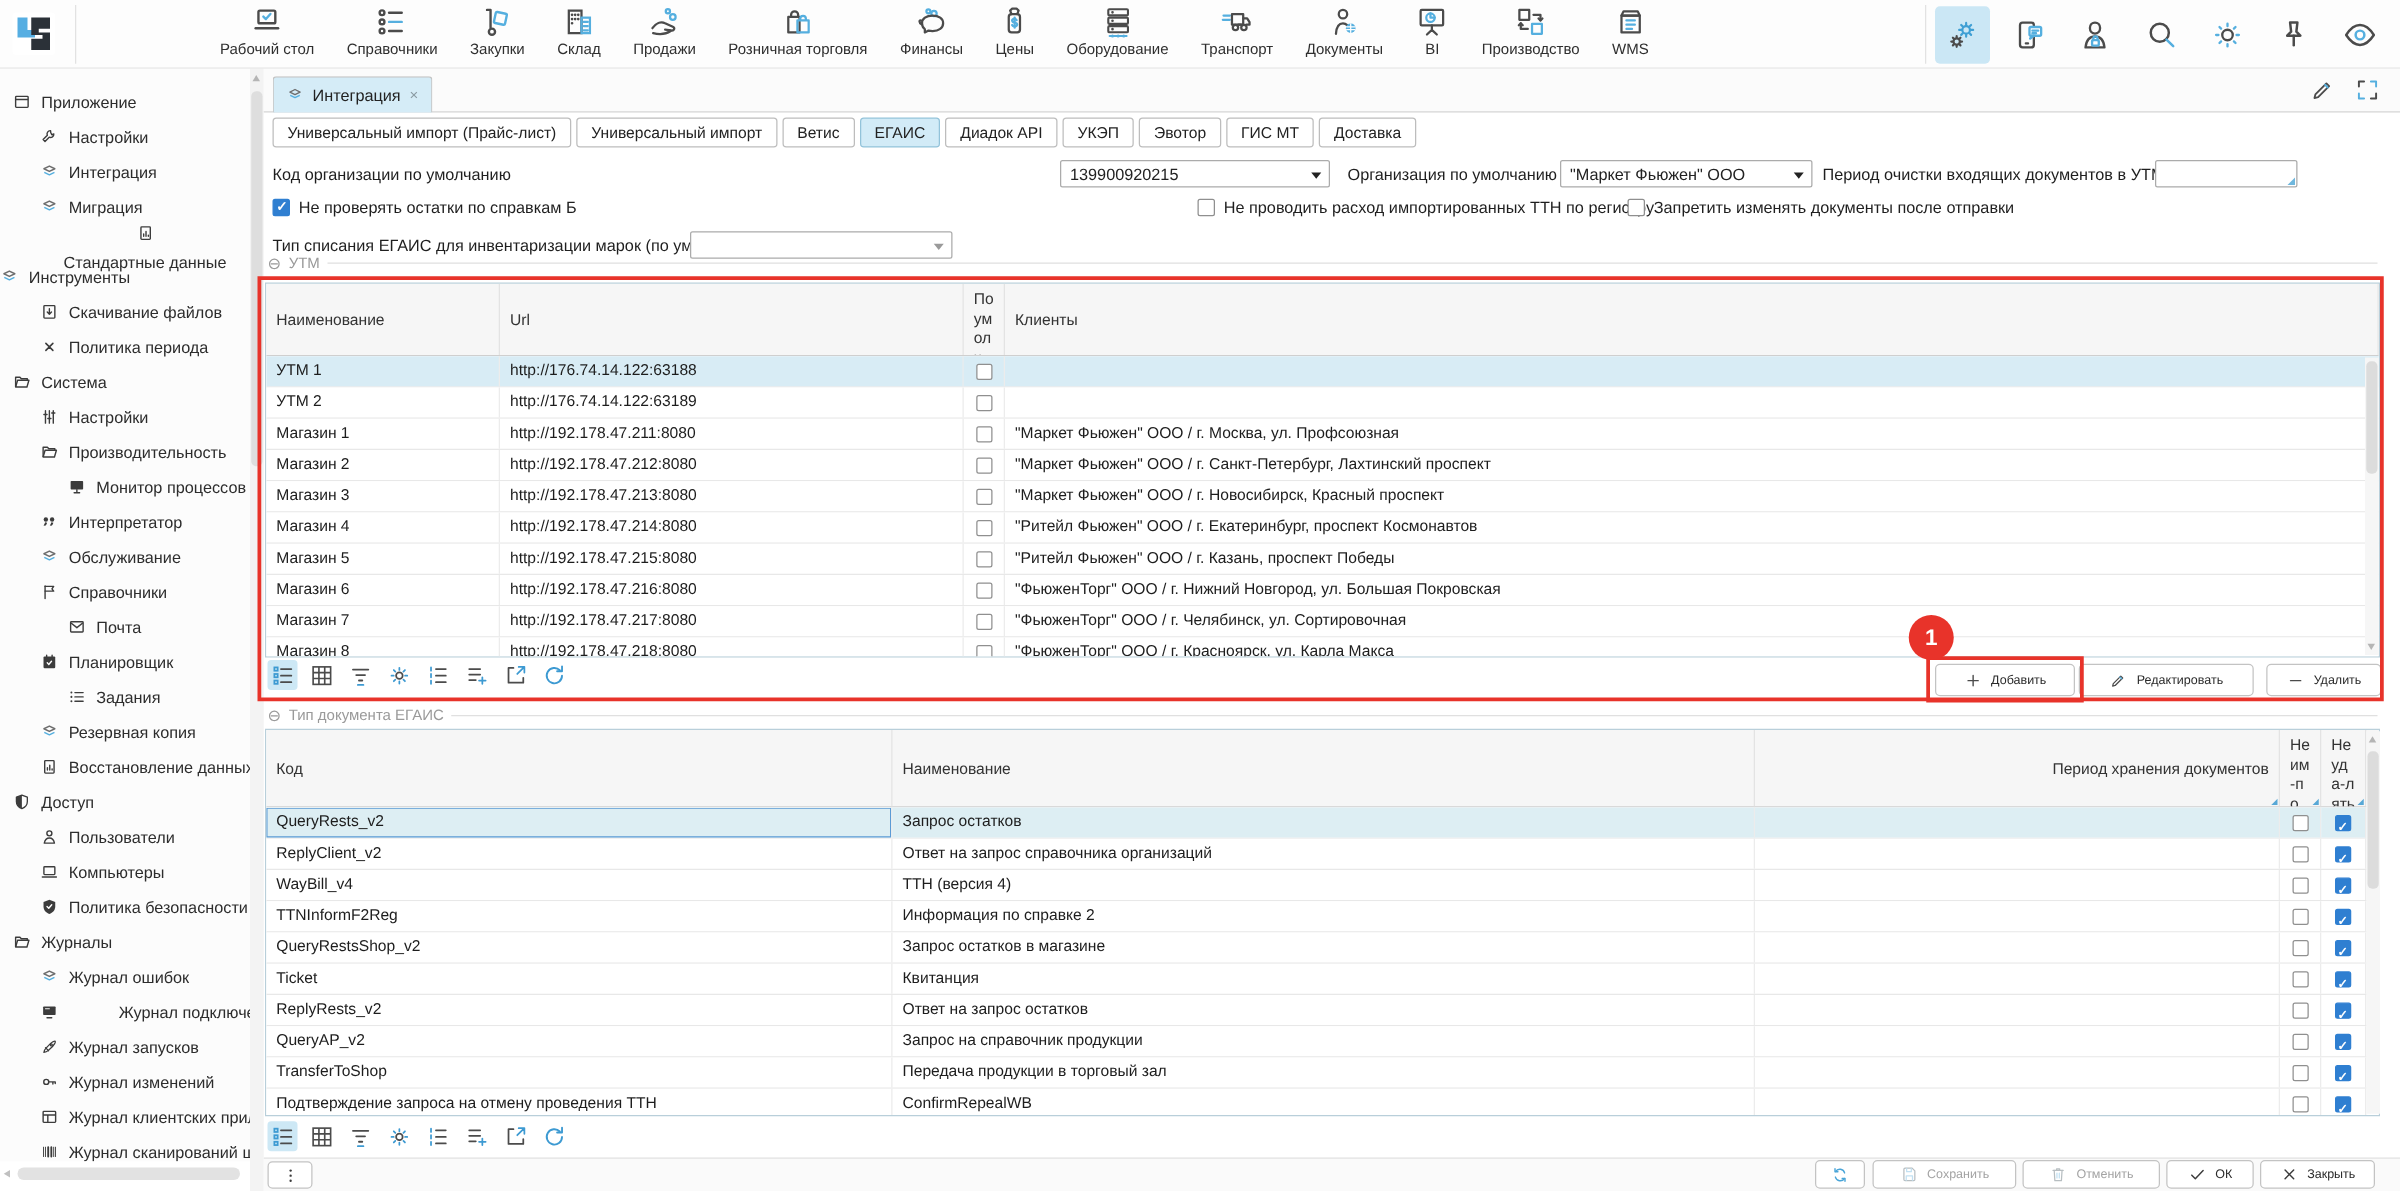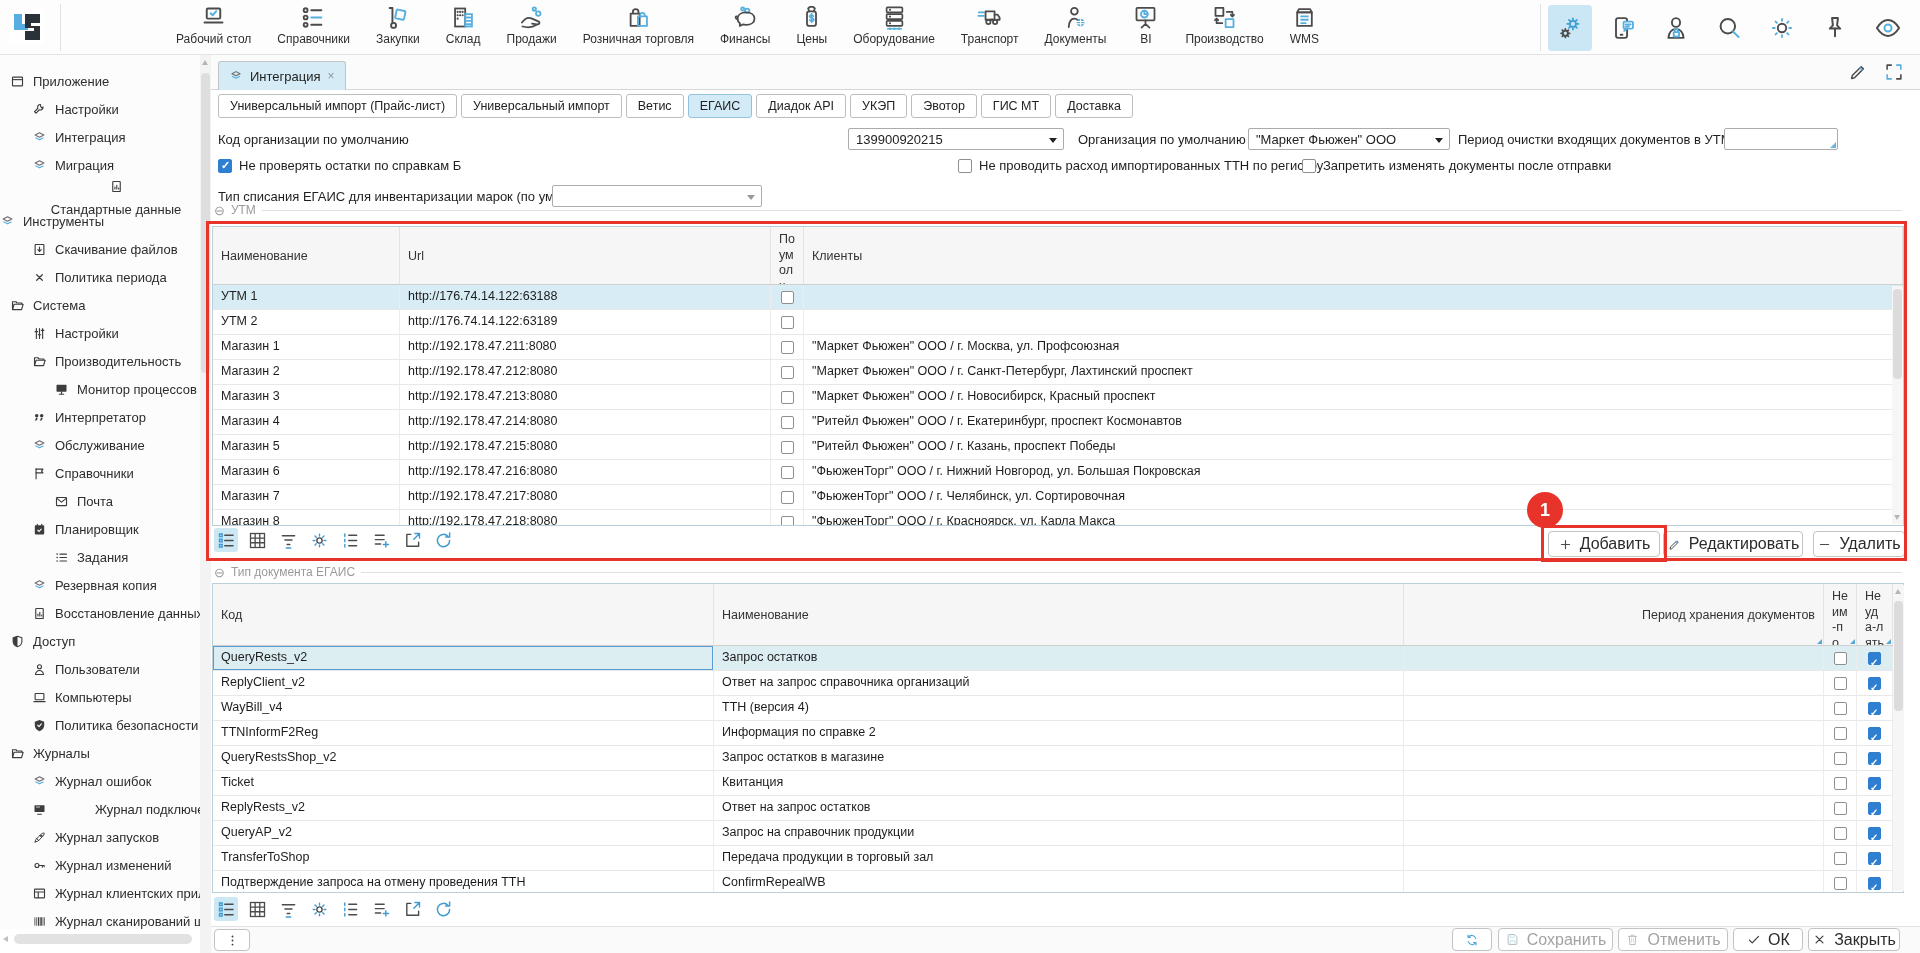--- a/index.html
+++ b/index.html
@@ -105,21 +105,21 @@
   .tvscroll .thumb { position:absolute; left:1px; width:9px; background:#dcdcdc; border-radius:4px; }
 
   
   .ttbar { position:absolute; display:flex; gap:7px; align-items:center; }
   .ttbtn { width:24px; height:24px; display:flex; align-items:center; justify-content:center;
     border-radius:3px; cursor:pointer; }
   .ttbtn.active { background:#cde8f5; }
 
   
   .btn { position:absolute; height:26px; background:#fff; border:1px solid #c3c3c3; border-radius:4px;
-    display:flex; align-items:center; justify-content:center; gap:7px; font-size:16px; color:#2b2b2b;
+    display:flex; align-items:center; justify-content:center; gap:7px; font-size:10px; color:#2b2b2b;
     cursor:pointer; font-family:inherit; }
   .btn.disabled { color:#a3a3a3; }
   .btn.disabled svg { opacity:.55; }
   .footer-bg { position:absolute; left:211px; top:926px; width:1709px; height:27px; background:#fafafa;
     border-top:1px solid #e2e2e2; }
 
   
   .ann { position:absolute; pointer-events:none; z-index:60; }
   .ann-rect { border:3px solid #e8332a; }
   .ann-badge { width:36px; height:36px; border-radius:50%; background:#e8332a; color:#fff;

